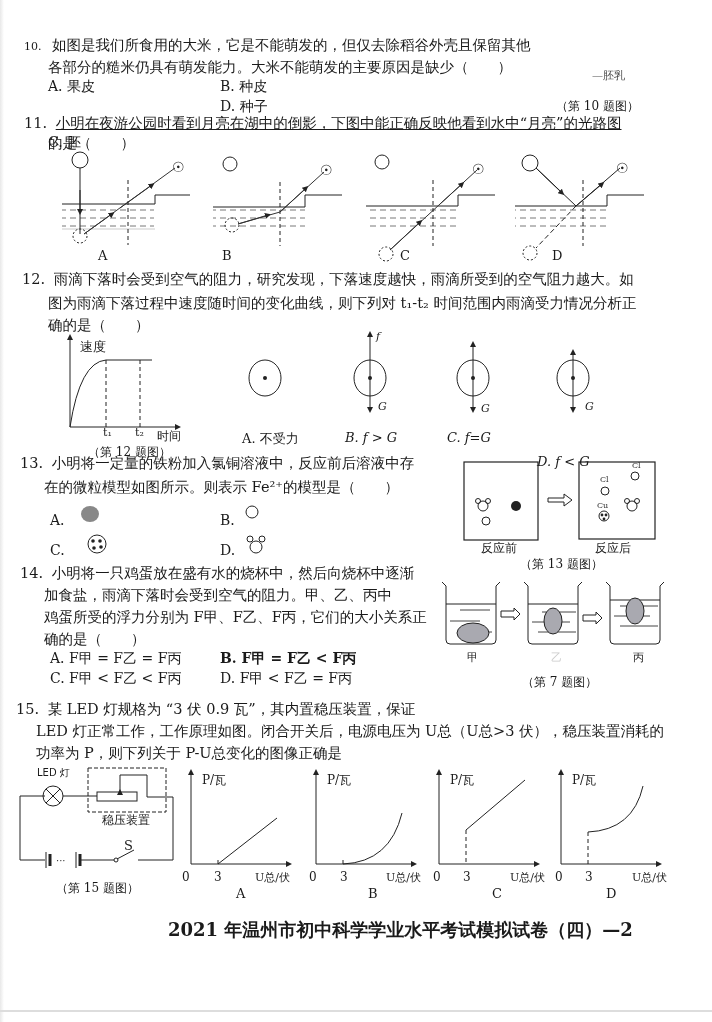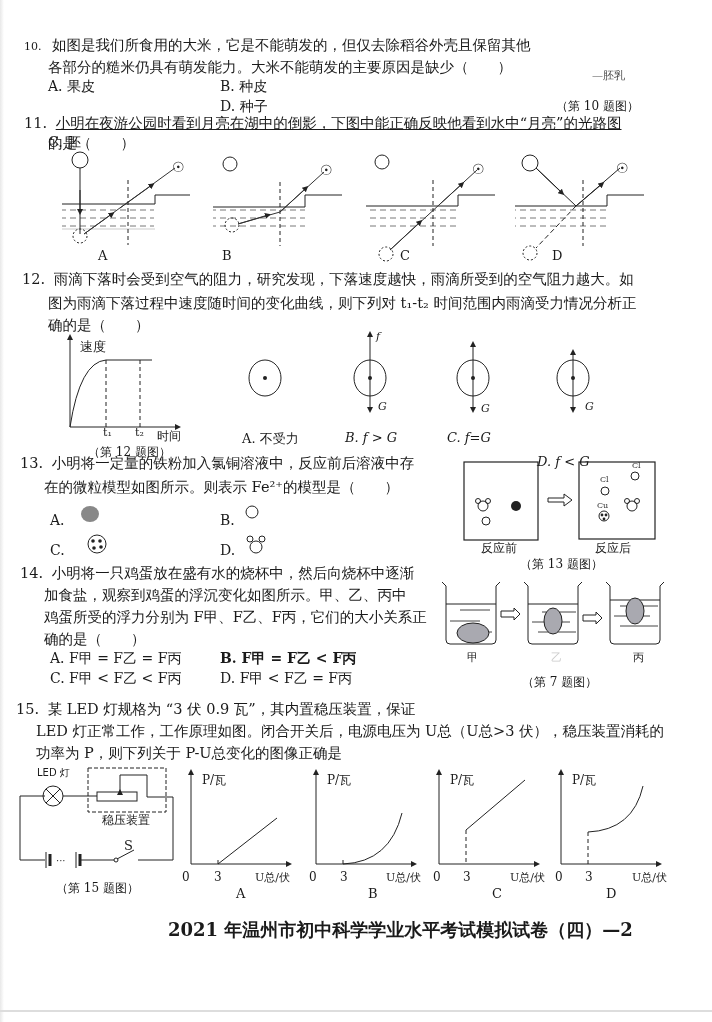--- a/index.html
+++ b/index.html
@@ -216,21 +216,21 @@
   <text x="157" y="58" font-size="8" fill="#333">Cu</text>
 </svg>
 <div class="abs" style="left:481px;top:540px;font-size:12px;font-family:'DejaVu Sans',sans-serif;">反应前</div>
 <div class="abs" style="left:595px;top:540px;font-size:12px;font-family:'DejaVu Sans',sans-serif;">反应后</div>
 <div class="abs cap" style="left:520px;top:556px;">（第 13 题图）</div>
 
 <div class="abs q" style="left:20px;top:562px;">
   <span>14.</span>
   <span style="margin-left:4px;">小明将一只鸡蛋放在盛有水的烧杯中，然后向烧杯中逐渐</span>
 </div>
-<div class="abs q" style="left:44px;top:584px;">加食盐，观察到鸡蛋的浮沉变化如图所示。甲、乙、丙中</div>
+<div class="abs q" style="left:44px;top:584px;">加食盐，雨滴下落时会受到空气的阻力。甲、乙、丙中</div>
 <div class="abs q i" style="left:44px;top:606px;font-style:normal;">鸡蛋所受的浮力分别为 F甲、F乙、F丙，它们的大小关系正</div>
 <div class="abs q" style="left:44px;top:628px;">确的是（　　）</div>
 <div class="abs opt" style="left:50px;top:650px;">A. F甲 = F乙 = F丙</div>
 <div class="abs opt" style="left:220px;top:650px;font-weight:bold;">B. F甲 = F乙 &lt; F丙</div>
 <div class="abs opt" style="left:50px;top:670px;">C. F甲 &lt; F乙 &lt; F丙</div>
 <div class="abs opt" style="left:220px;top:670px;">D. F甲 &lt; F乙 = F丙</div>
 
 <svg style="left:430px;top:570px;" width="282" height="80">
 
   <g>

